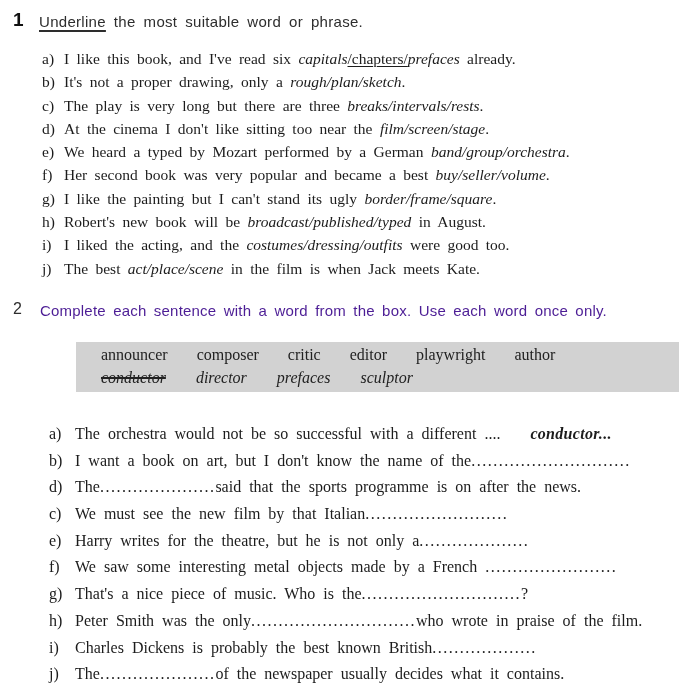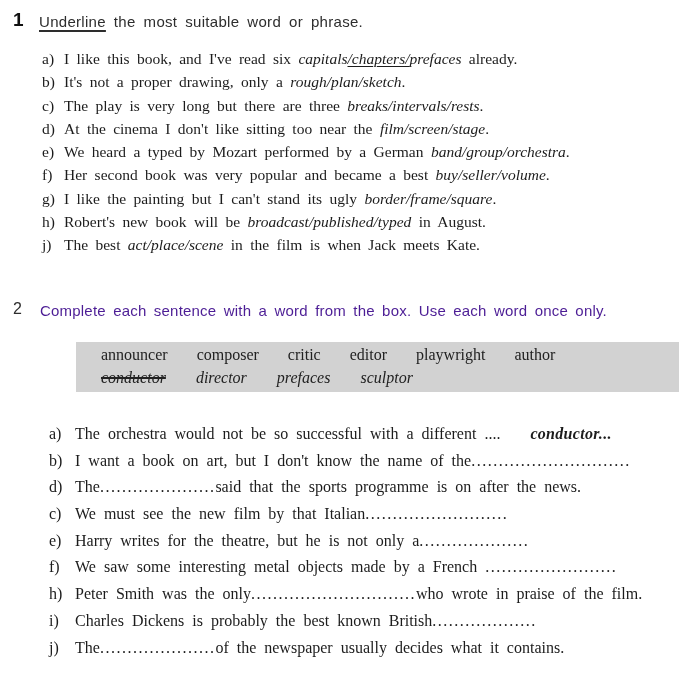--- a/index.html
+++ b/index.html
@@ -14,21 +14,21 @@
   .ex-instr-1{
     position:absolute;left:39px;top:13px;
     font-family:"Liberation Sans",sans-serif;font-size:15px;color:#2d2d2d;
     letter-spacing:.3px;word-spacing:3.5px;white-space:nowrap;
   }
   .u-word{text-decoration:underline;text-underline-offset:3px;text-decoration-thickness:1.5px;}
   .ex1-list{position:absolute;left:42px;top:47px;width:630px;}
   .ex1-row{height:23.3px;line-height:23.3px;font-size:15.5px;word-spacing:3.5px;white-space:nowrap;}
   .lbl1{display:inline-block;width:22px;}
   .ch{font-style:italic;}
-  .ch-u{font-style:italic;text-decoration:underline;text-underline-offset:2px;text-decoration-thickness:1px;}
+  .ch-u{text-decoration:underline;text-underline-offset:2px;text-decoration-thickness:1px;}
   .ex-num-2{
     position:absolute;left:13px;top:300px;
     font-family:"Liberation Sans",sans-serif;font-size:16px;color:#2d2d2d;
   }
   .ex-instr-2{
     position:absolute;left:40px;top:302px;
     font-family:"Liberation Sans",sans-serif;font-size:15px;color:#4c1d95;
     letter-spacing:.2px;word-spacing:3px;white-space:nowrap;
   }
   .wordbox{
@@ -57,20 +57,21 @@
 
   <div class="ex1-list">
     <div class="ex1-row"><span class="lbl1">a)</span><span>I like this book, and I've read six </span><span class="ch">capitals</span><span class="ch-u">/chapters/</span><span class="ch">prefaces</span><span> already.</span></div>
     <div class="ex1-row"><span class="lbl1">b)</span><span>It's not a proper drawing, only a </span><span class="ch">rough/plan/sketch</span><span>.</span></div>
     <div class="ex1-row"><span class="lbl1">c)</span><span>The play is very long but there are three </span><span class="ch">breaks/intervals/rests</span><span>.</span></div>
     <div class="ex1-row"><span class="lbl1">d)</span><span>At the cinema I don't like sitting too near the </span><span class="ch">film/screen/stage</span><span>.</span></div>
     <div class="ex1-row"><span class="lbl1">e)</span><span>We heard a typed by Mozart performed by a German </span><span class="ch">band/group/orchestra</span><span>.</span></div>
     <div class="ex1-row"><span class="lbl1">f)</span><span>Her second book was very popular and became a best </span><span class="ch">buy/seller/volume</span><span>.</span></div>
     <div class="ex1-row"><span class="lbl1">g)</span><span>I like the painting but I can't stand its ugly </span><span class="ch">border/frame/square</span><span>.</span></div>
     <div class="ex1-row"><span class="lbl1">h)</span><span>Robert's new book will be </span><span class="ch">broadcast/published/typed</span><span> in August.</span></div>
+    <div class="ex1-row"><span class="lbl1">i)</span><span>I liked the acting, and the </span><span class="ch">costumes/dressing/outfits</span><span> were good too.</span></div>
     <div class="ex1-row"><span class="lbl1">j)</span><span>The best </span><span class="ch">act/place/scene</span><span> in the film is when Jack meets Kate.</span></div>
   </div>
 
   <div class="ex-num-2">2</div>
   <div class="ex-instr-2">Complete each sentence with a word from the box. Use each word once only.</div>
 
   <div class="wordbox" style="background-color:#d2d2d2;">
     <div class="wb-row wb-row-1">
       <span>announcer</span>
       <span>composer</span>
@@ -87,18 +88,19 @@
     </div>
   </div>
 
   <div class="ex2-list">
     <div class="ex2-row"><span class="lbl2">a)</span><span>The orchestra would not be so successful with a different ....</span><span class="dots"></span><span></span><span class="answer">conductor...</span></div>
     <div class="ex2-row"><span class="lbl2">b)</span><span>I want a book on art, but I don't know the name of the</span><span class="dots">.............................</span><span></span></div>
     <div class="ex2-row"><span class="lbl2">d)</span><span>The</span><span class="dots">.....................</span><span>said that the sports programme is on after the news.</span></div>
     <div class="ex2-row"><span class="lbl2">c)</span><span>We must see the new film by that Italian</span><span class="dots">..........................</span><span></span></div>
     <div class="ex2-row"><span class="lbl2">e)</span><span>Harry writes for the theatre, but he is not only a</span><span class="dots">....................</span><span></span></div>
     <div class="ex2-row"><span class="lbl2">f)</span><span>We saw some interesting metal objects made by a French </span><span class="dots">........................</span><span></span></div>
+    <div class="ex2-row"><span class="lbl2">g)</span><span>That's a nice piece of music. Who is the</span><span class="dots">.............................</span><span>?</span></div>
     <div class="ex2-row"><span class="lbl2">h)</span><span>Peter Smith was the only</span><span class="dots">..............................</span><span>who wrote in praise of the film.</span></div>
     <div class="ex2-row"><span class="lbl2">i)</span><span>Charles Dickens is probably the best known British</span><span class="dots">...................</span><span></span></div>
     <div class="ex2-row"><span class="lbl2">j)</span><span>The</span><span class="dots">.....................</span><span>of the newspaper usually decides what it contains.</span></div>
   </div>
 
 </div>
 
 </body></html>

